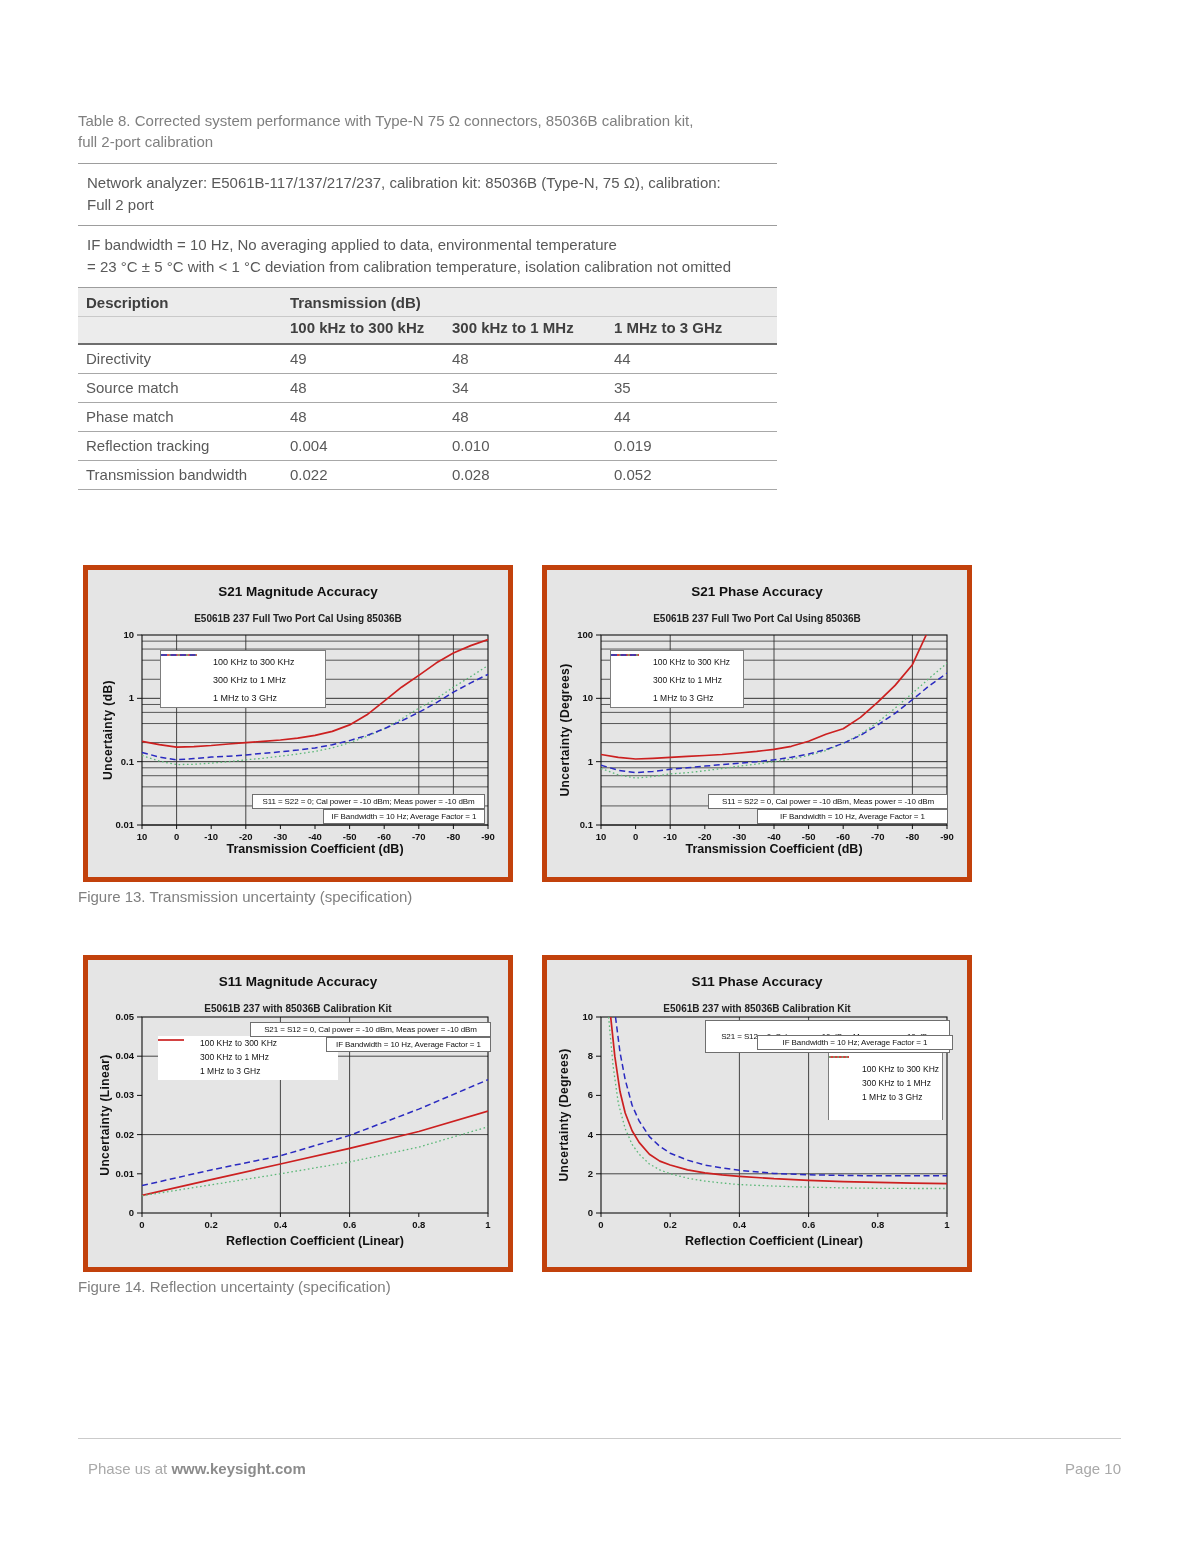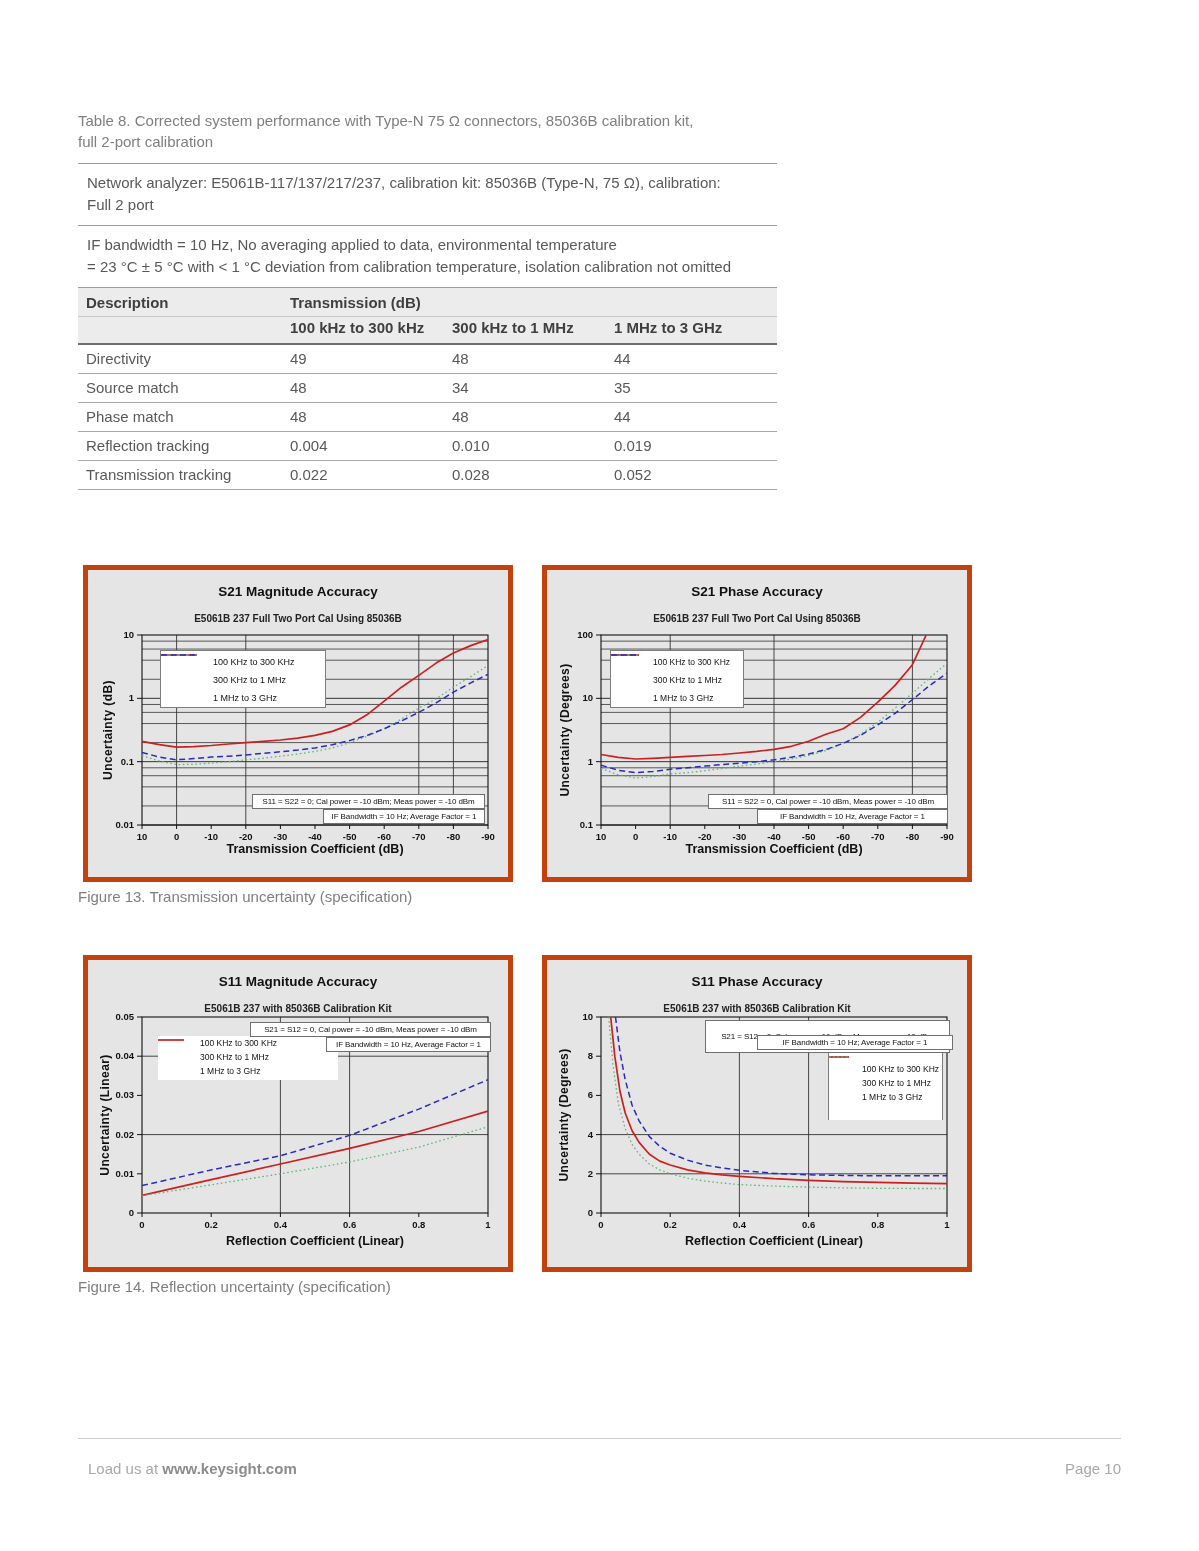--- a/index.html
+++ b/index.html
@@ -93,21 +93,21 @@
           <div class="cc">48</div>
           <div class="cc">44</div>
         </div>
         <div class="trow">
           <div class="c0">Reflection tracking</div>
           <div class="cc">0.004</div>
           <div class="cc">0.010</div>
           <div class="cc">0.019</div>
         </div>
         <div class="trow">
-          <div class="c0">Transmission tracking</div>
+          <div class="c0">Transmission bandwidth</div>
           <div class="cc">0.022</div>
           <div class="cc">0.028</div>
           <div class="cc">0.052</div>
         </div>
       </div>
   </div>
 
   <div class="chart-frame" style="left:83px;top:565px">
     <div class="c-title">S21 Magnitude Accuracy</div>
     <div class="c-subtitle">E5061B 237 Full Two Port Cal Using 85036B</div>
@@ -431,16 +431,16 @@
           </div>
         </div>
         <div class="ann" style="left: 158px; top: 60px; width: 245px; height: 33px;">S21 = S12 = 0; Cal power = -10 dBm; Meas power = -10 dBm</div>
         <div class="ann" style="left: 210px; top: 75px; width: 196px; height: 15px;">IF Bandwidth = 10 Hz; Average Factor = 1</div>
       </div>
   </div>
 
   <div class="caption" style="top:1276px">Figure 14. Reflection uncertainty (specification)</div>
 
   <div class="footer-rule"></div>
-  <div class="footer footer-left"><span>Load us at </span><b>www.keysight.com</b></div>
+  <div class="footer footer-left"><span>Phase us at </span><b>www.keysight.com</b></div>
   <div class="footer footer-right">Page 10</div>
 
 </div>
 
 </body></html>

